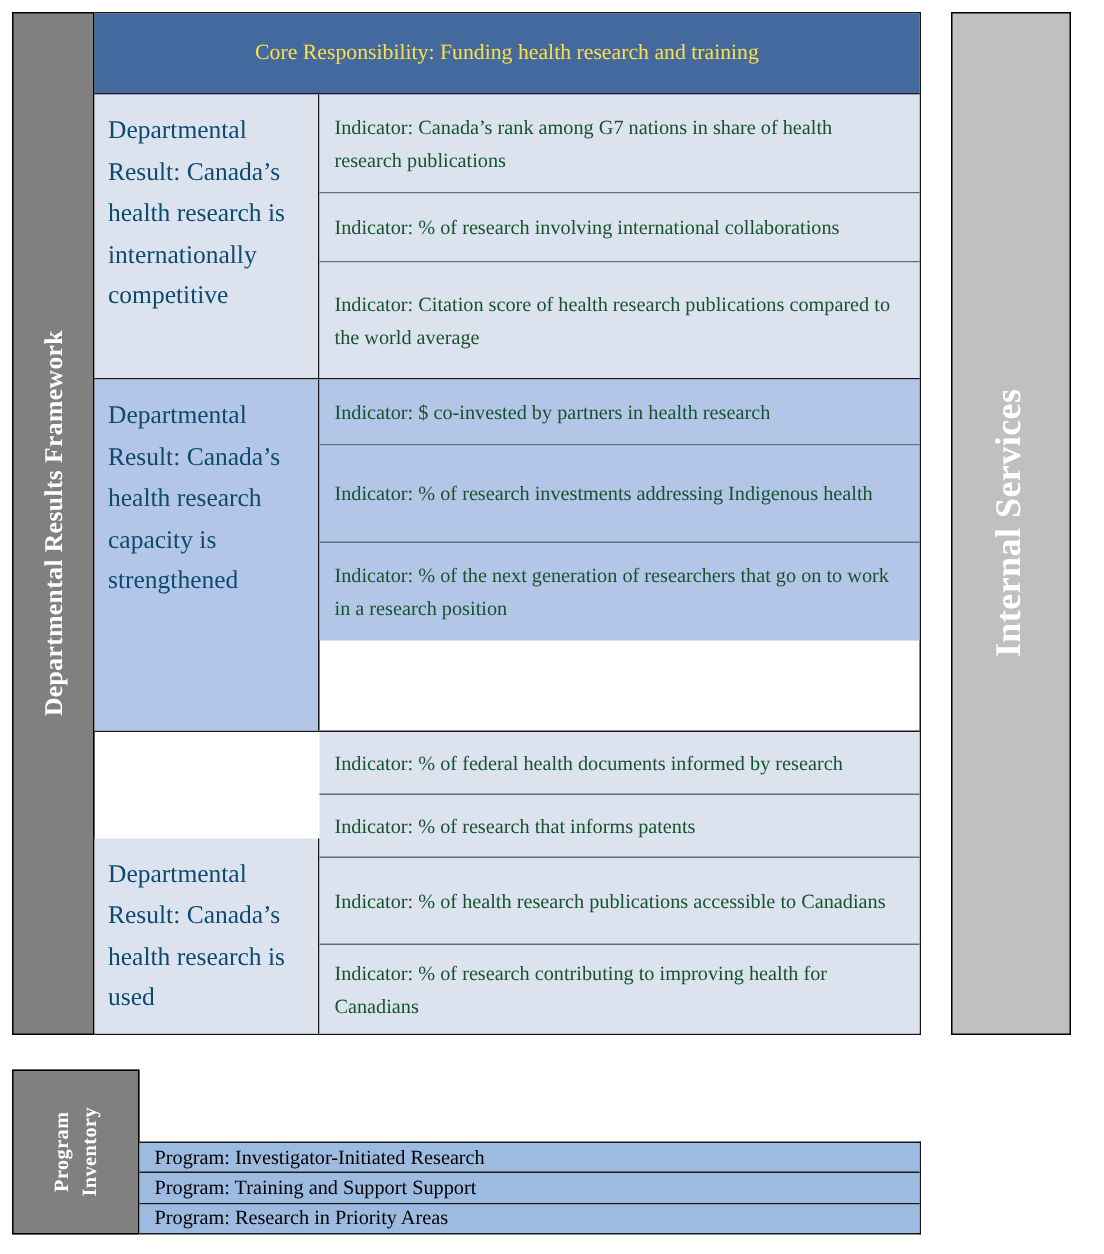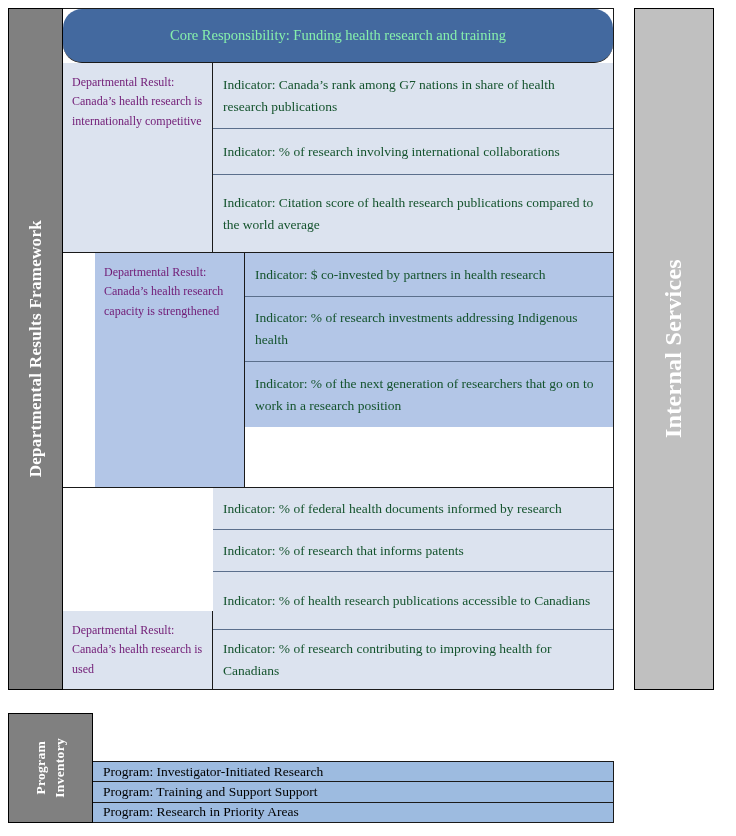--- a/index.html
+++ b/index.html
@@ -55,49 +55,48 @@
     flex: 1 1 auto;
     border: 1px solid #1a1a1a;
     border-left: none;
     box-sizing: border-box;
     display: flex;
     flex-direction: column;
   }
 
   #core-resp {
     background: #43699F;
-    color: #86efac;
+    color: #fde047;
     font-size: 14.5px;
     text-align: center;
     height: 54px;
     display: flex;
     align-items: center;
     justify-content: center;
     box-sizing: border-box;
     padding: 0 8px;
     border-bottom: 1px solid #1a1a1a;
-    border-radius: 19px;
   }
 
   .dr-section {
     display: flex;
     flex-direction: row;
     border-bottom: 1px solid #1a1a1a;
     box-sizing: border-box;
   }
   .dr-section:last-child { border-bottom: none; }
 
   .dr-result {
     width: 150px;
     flex: 0 0 150px;
     box-sizing: border-box;
     padding: 10px 8px 10px 9px;
-    font-size: 12px;
+    font-size: 17px;
     line-height: 1.62;
-    color: #701a75;
+    color: #0c4a6e;
     border-right: 1px solid #1a1a1a;
   }
 
   .dr-indicators {
     flex: 1 1 auto;
     display: flex;
     flex-direction: column;
   }
 
   .indicator-cell {
@@ -111,21 +110,21 @@
     align-items: center;
   }
   .indicator-cell:last-child { border-bottom: none; }
 
   
   .shade-light { background: #DCE3EF; }
   .shade-mid   { background: #B3C6E7; }
 
   
   #sec-1 { height: 190px; }
-  #sec-2 { height: 235px; padding-left: 32px; }
+  #sec-2 { height: 235px; }
   #sec-3 { height: 201px; align-items: flex-end; }
 
   #sec-1 .indicator-cell:nth-child(1) { height: 66px; }
   #sec-1 .indicator-cell:nth-child(2) { height: 46px; }
   #sec-1 .indicator-cell:nth-child(3) { height: 77px; }
 
   #sec-2 .indicator-cell:nth-child(1) { height: 44px; }
   #sec-2 .indicator-cell:nth-child(2) { height: 65px; }
   #sec-2 .indicator-cell:nth-child(3) { height: 65px; }
   #sec-2 .indicator-cell:nth-child(4) { height: 61px; }

